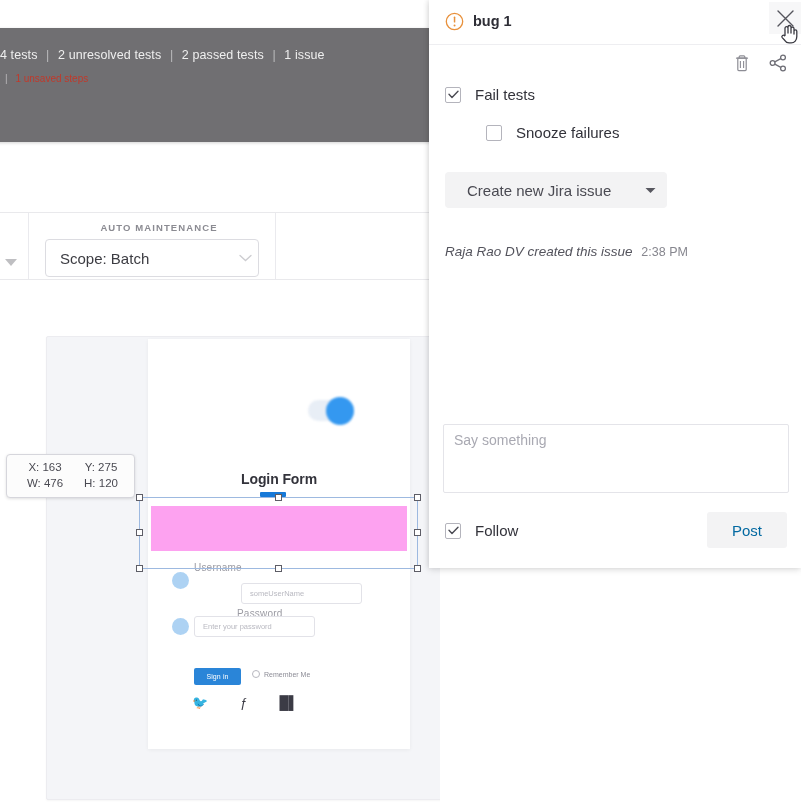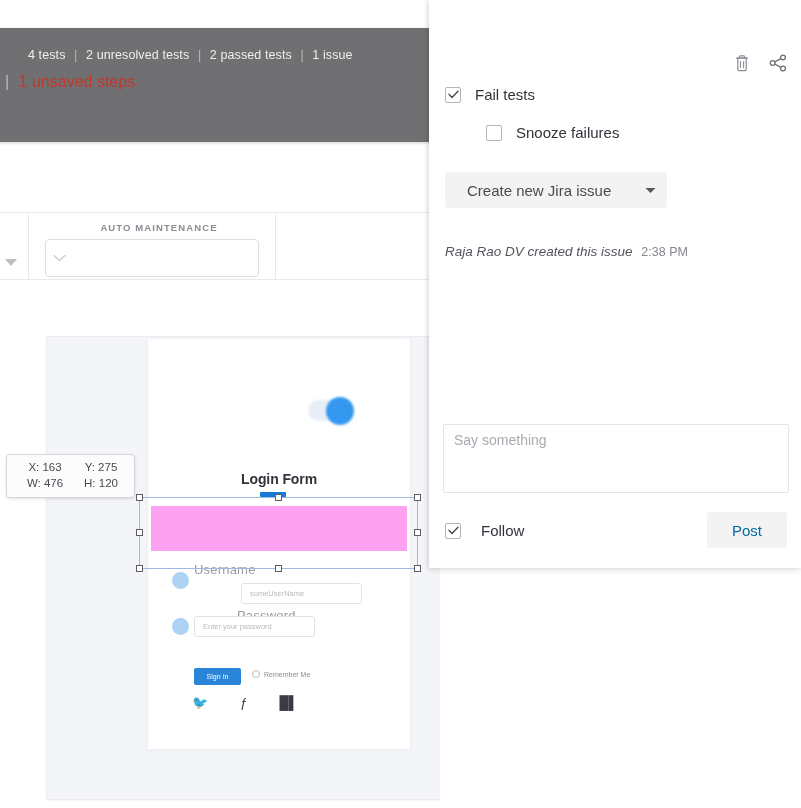--- a/index.html
+++ b/index.html
@@ -14,25 +14,25 @@
   #app-background{position:absolute;left:0;top:0;width:440px;height:808px;background:#ffffff;overflow:hidden;}
 
   
   #status-strip{
     position:absolute;left:-10px;top:28px;width:450px;height:114px;
     background:#706f72;
     box-shadow:0 1px 3px rgba(0,0,0,.18);
   }
   #status-line-1{
     position:absolute;left:10px;top:20px;width:420px;
-    color:#efefef;font-size:12.5px;letter-spacing:.1px;white-space:nowrap;margin-left:28px;
+    color:#efefef;font-size:12.5px;letter-spacing:.1px;white-space:nowrap;
   }
   #status-line-2{
     position:absolute;left:10px;top:45px;width:420px;
-    font-size:16px;white-space:nowrap;
+    font-size:10px;white-space:nowrap;
   }
   .sep{color:#b9b8bb;padding:0 5px;}
   .unsaved{color:#c0392b;}
 
   
   #toolbar-row{
     position:absolute;left:0;top:212px;width:440px;height:66px;
     border-top:1px solid #e9e9ec;border-bottom:1px solid #e9e9ec;background:#fff;
   }
   .tb-divider{position:absolute;top:0;width:1px;height:66px;background:#eaeaee;}
@@ -75,21 +75,21 @@
   }
   #login-title{
     position:absolute;left:0;top:132px;width:262px;text-align:center;
     font-size:14px;font-weight:bold;color:#33333b;letter-spacing:-.1px;
   }
   #title-underline{
     position:absolute;left:112px;top:153px;width:26px;height:5px;
     background:#1779d8;border-radius:1px;
   }
   .field-label{
-    position:absolute;font-size:13px;color:#9b9ba3;letter-spacing:.2px;
+    position:absolute;font-size:10px;color:#9b9ba3;letter-spacing:.2px;
   }
   .field-box{
     position:absolute;height:21px;border:1px solid #e2e2e8;border-radius:3px;
     background:#fff;font-size:7.5px;color:#b9b9c1;
     display:flex;align-items:center;padding-left:8px;box-sizing:border-box;
   }
   .field-icon{
     position:absolute;width:17px;height:17px;border-radius:50%;
     background:#9fcbf2;filter:blur(.6px);opacity:.85;
   }
@@ -158,21 +158,21 @@
 
   .chk-row{position:absolute;left:16px;display:flex;align-items:center;gap:14px;}
   .chk-box{
     width:16px;height:16px;border:1px solid #b4b4bc;border-radius:2px;
     box-sizing:border-box;display:flex;align-items:center;justify-content:center;
     background:#fff;
   }
   .chk-label{font-size:15px;color:#32323a;}
   #fail-row{top:86px;}
   #snooze-row{top:124px;padding-left:41px;}
-  #follow-row{position:absolute;left:16px;top:522px;display:flex;align-items:center;gap:20px;}
+  #follow-row{position:absolute;left:16px;top:522px;display:flex;align-items:center;gap:14px;}
 
   #jira-dropdown{
     position:absolute;left:16px;top:172px;width:222px;height:36px;
     background:#f3f3f4;border-radius:4px;display:flex;align-items:center;
   }
   #jira-label{flex:1;padding-left:22px;font-size:15px;color:#4a4a52;}
   #jira-caret{width:34px;display:flex;align-items:center;justify-content:center;}
 
   #activity-line{
     position:absolute;left:16px;top:244px;width:340px;font-size:13.5px;color:#53535c;
@@ -220,20 +220,21 @@
 
     <div id="left-caret">
       <svg width="14" height="9" viewBox="0 0 14 9">
           <path d="M1 1 L7 8 L13 1 Z" fill="#4a4a52"></path>
         </svg>
     </div>
 
     <div id="am-group">
       <div id="am-label">AUTO MAINTENANCE</div>
       <div id="scope-select">
+        <span id="scope-value">Scope: Batch</span>
         <span id="scope-caret">
           <svg width="13" height="8" viewBox="0 0 13 8">
               <path d="M1 1.5 L6.5 6.5 L12 1.5" stroke="#9a9aa2" stroke-width="1.3" fill="none" stroke-linecap="round"></path>
             </svg>
         </span>
       </div>
     </div>
   </div>
 
   <div id="canvas-area">
@@ -288,20 +289,41 @@
     </div>
     <div class="coord-row" style="top:22px;">
       <span class="coord-cell">W: 476</span>
       <span class="coord-cell">H: 120</span>
     </div>
   </div>
 </div>
 
 <div id="issue-panel">
 
+  <div id="panel-header">
+    <div id="bug-icon">
+      <svg width="19" height="19" viewBox="0 0 19 19">
+        <circle cx="9.5" cy="9.5" r="8.2" fill="none" stroke="#e8913c" stroke-width="1.3"></circle>
+        <rect x="8.8" y="4.6" width="1.5" height="6" rx=".7" fill="#e8913c"></rect>
+        <circle cx="9.55" cy="13.4" r="1" fill="#e8913c"></circle>
+      </svg>
+    </div>
+    <div id="panel-title">bug 1</div>
+
+    <div id="close-btn">
+      <svg width="19" height="19" viewBox="0 0 19 19">
+        <path d="M2 2 L17 17 M17 2 L2 17" stroke="#55555d" stroke-width="1.4" stroke-linecap="round"></path>
+      </svg>
+    </div>
+    <div id="cursor-hand">
+      <svg width="24" height="24" viewBox="0 0 24 24">
+        <path d="M8 13.5 V6.2 a1.5 1.5 0 0 1 3 0 V11 V5 a1.5 1.5 0 0 1 3 0 v6 V6.6 a1.5 1.5 0 0 1 3 0 V12 V9.2 a1.4 1.4 0 0 1 2.8 0 v5.3 c0 3.6-2.3 6.4-5.6 6.4 h-2.1 c-2.2 0-3.4-1-4.4-2.6 L5.2 15.6 a1.5 1.5 0 0 1 2.4-1.8 z" fill="#ffffff" stroke="#3a3a42" stroke-width="1.3" stroke-linejoin="round"></path>
+      </svg>
+    </div>
+  </div>
 
   <div id="action-icons">
     <div id="trash-btn">
       <svg width="22" height="22" viewBox="0 0 22 22">
         <path d="M5.5 6.2 h11 M8.2 6.2 v-1.4 a1 1 0 0 1 1-1 h3.6 a1 1 0 0 1 1 1 v1.4" stroke="#8d8d95" stroke-width="1.2" fill="none" stroke-linecap="round"></path>
         <path d="M6.8 6.2 h8.4 v11.4 a1 1 0 0 1-1 1 h-6.4 a1 1 0 0 1-1-1 z" stroke="#8d8d95" stroke-width="1.2" fill="none"></path>
         <path d="M9.4 9 v7 M12.6 9 v7" stroke="#8d8d95" stroke-width="1.1"></path>
       </svg>
     </div>
     <div id="share-btn">

